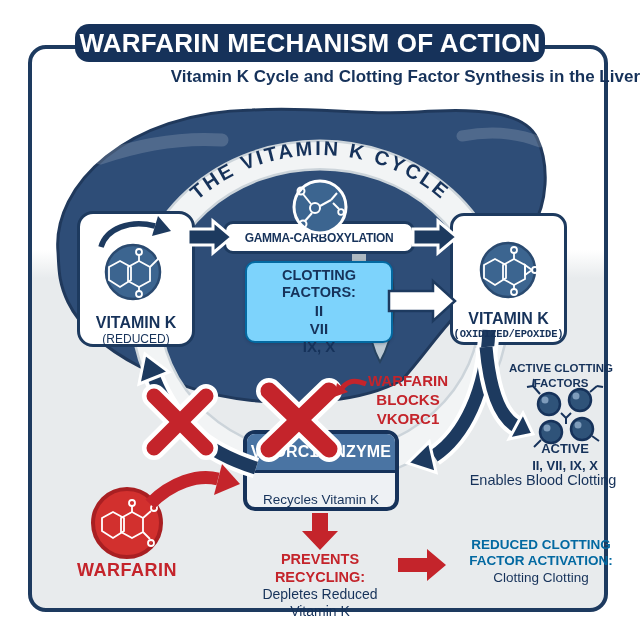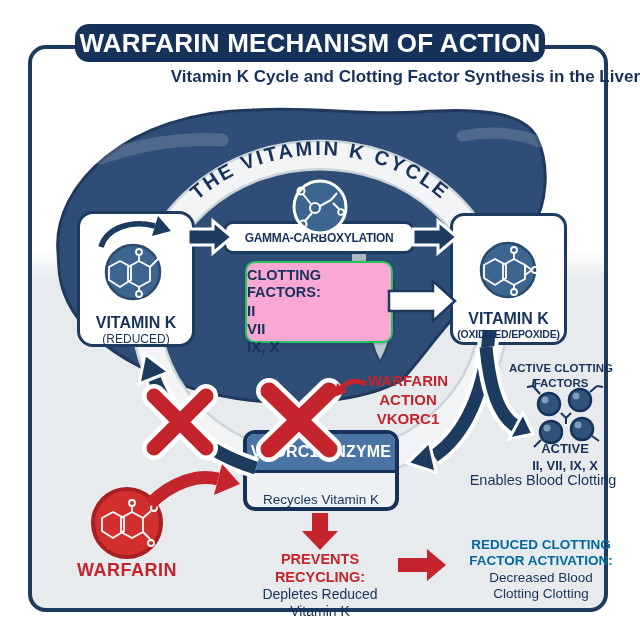--- a/index.html
+++ b/index.html
@@ -10,40 +10,40 @@
          box-sizing:border-box;z-index:0;
          background:linear-gradient(180deg,#ffffff 0%,#ffffff 36%,#e8ebed 41%,#e8ebed 100%);}
   svg.layer{left:0;top:0;width:640px;height:640px;pointer-events:none;}
   #underlay{z-index:1;}
   #overlay{z-index:5;}
   .box{box-sizing:border-box;background:#ffffff;border:3px solid #1d3a5f;z-index:3;}
   #box-reduced{left:77px;top:211px;width:118px;height:136px;border-radius:16px;}
   #box-gamma{left:223px;top:221px;width:192px;height:33px;border-radius:10px;border-width:3px;
              display:flex;align-items:center;justify-content:center;}
   #box-gamma .t{font-size:12px;font-weight:700;letter-spacing:-0.3px;}
-  #box-clotting{left:245px;top:261px;width:148px;height:82px;border-radius:10px;background:#f9a8d4;
-                border:2px solid #22c55e;box-shadow:0 1px 3px rgba(20,40,70,.3);text-align:left;padding-top:4px;}
+  #box-clotting{left:245px;top:261px;width:148px;height:82px;border-radius:10px;background:#7dd3fc;
+                border:2px solid #0369a1;box-shadow:0 1px 3px rgba(20,40,70,.3);text-align:center;padding-top:4px;}
   #box-clotting .h{font-size:14.5px;font-weight:700;line-height:1.2;}
   #box-clotting .f{font-size:15px;font-weight:700;line-height:1.22;}
   #box-oxidized{left:450px;top:213px;width:117px;height:132px;border-radius:14px;}
   #box-vkorc1{left:243px;top:430px;width:156px;height:81px;border:4px solid #16325a;border-radius:12px;
               overflow:hidden;background:#eef1f4;padding:0;}
   .vk-head{height:36px;background:#4a74a3;border-bottom:3px solid #16325a;display:flex;align-items:center;
            justify-content:center;color:#ffffff;font-size:16px;font-weight:700;letter-spacing:0.2px;}
   .vk-body{text-align:center;font-size:13.5px;line-height:1.3;padding-top:18px;color:#16325a;}
   .lbl{z-index:6;text-align:center;}
   #banner{left:75px;top:24px;width:470px;height:38px;background:#16325a;border-radius:14px;z-index:7;
           display:flex;align-items:center;justify-content:center;color:#ffffff;font-size:26px;font-weight:700;
           letter-spacing:0.2px;white-space:nowrap;}
   #subtitle{left:28px;top:67px;width:584px;text-align:right;font-size:17px;font-weight:700;z-index:7;margin-left:28px;}
   #lbl-reduced{left:77px;top:314px;width:118px;}
   #lbl-reduced .l1,#lbl-oxidized .l1{font-size:16px;font-weight:700;line-height:1.1;}
   #lbl-reduced .l2{font-size:12px;font-weight:400;}
   #lbl-oxidized{left:450px;top:310px;width:117px;}
-  #lbl-oxidized .l2{font-size:10.5px;font-weight:700;letter-spacing:-0.2px;}
+  #lbl-oxidized .l2{font-size:10.5px;font-weight:700;letter-spacing:-0.2px;font-family:Liberation Mono, monospace;}
   #lbl-warfblocks{left:356px;top:371px;width:104px;color:#c4242b;font-size:15px;font-weight:700;line-height:1.27;}
   #lbl-activetop{left:501px;top:361px;width:120px;font-size:11.5px;font-weight:700;line-height:1.3;}
   #lbl-activebot{left:505px;top:441px;width:120px;font-size:13px;font-weight:700;line-height:1.3;}
   #lbl-enables{left:462px;top:472px;width:162px;font-size:14.5px;font-weight:400;}
   #lbl-warfarin{left:62px;top:560px;width:130px;font-size:18px;font-weight:700;color:#c4242b;letter-spacing:0.5px;}
   #lbl-prevents{left:235px;top:551px;width:170px;line-height:1.22;}
   #lbl-prevents .h{color:#c4242b;font-size:14.5px;font-weight:700;}
   #lbl-prevents .b{font-size:14px;font-weight:400;}
   #lbl-reduction{left:458px;top:537px;width:166px;line-height:1.22;}
   #lbl-reduction .h{color:#0369a1;font-size:13.5px;font-weight:700;}
@@ -241,21 +241,21 @@
     <div class="l2">(REDUCED)</div>
   </div>
 
   <div id="lbl-oxidized" class="abs lbl">
     <div class="l1">VITAMIN K</div>
     <div class="l2">(OXIDIZED/EPOXIDE)</div>
   </div>
 
   <div id="lbl-warfblocks" class="abs lbl">
     <div>WARFARIN</div>
-    <div>ACTION</div>
+    <div>BLOCKS</div>
     <div>VKORC1</div>
   </div>
 
   <div id="lbl-activetop" class="abs lbl">
     <div>ACTIVE CLOTTING</div>
     <div>FACTORS</div>
   </div>
 
   <div id="lbl-activebot" class="abs lbl">
     <div>ACTIVE</div>
@@ -268,17 +268,16 @@
 
   <div id="lbl-prevents" class="abs lbl">
     <div class="h">PREVENTS RECYCLING:</div>
     <div class="b">Depletes Reduced</div>
     <div class="b">Vitamin K</div>
   </div>
 
   <div id="lbl-reduction" class="abs lbl">
     <div class="h">REDUCED CLOTTING</div>
     <div class="h">FACTOR ACTIVATION:</div>
-    <div class="b">Decreased Blood</div>
     <div class="b">Clotting Clotting</div>
   </div>
 
 </div>
 
 </body></html>

